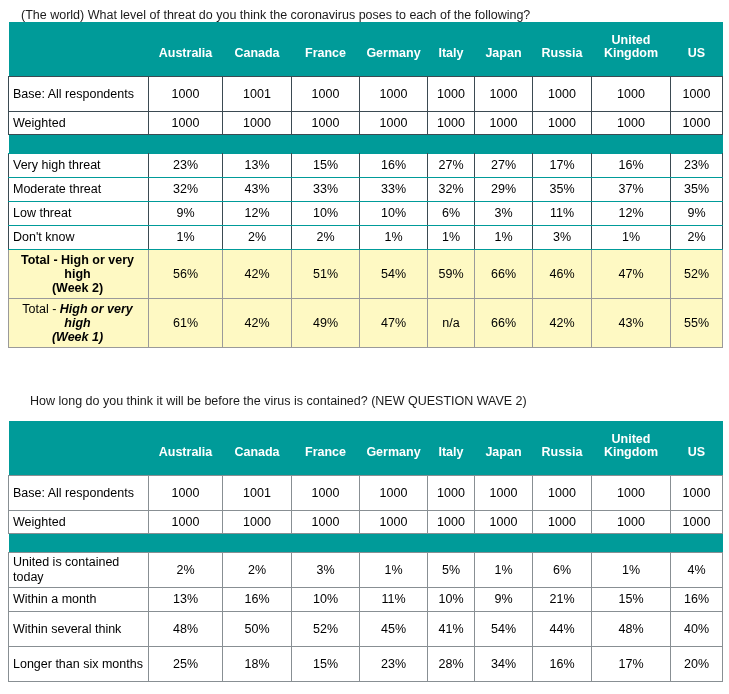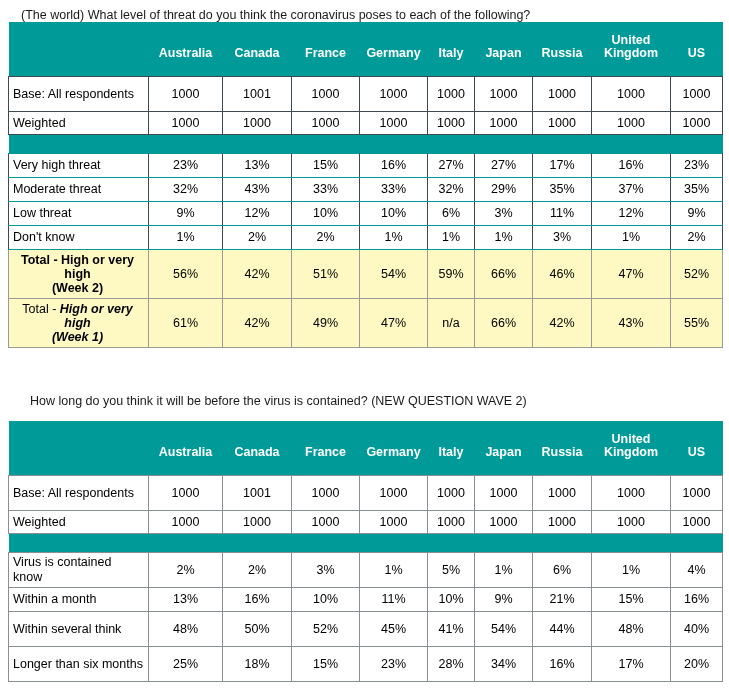--- a/index.html
+++ b/index.html
@@ -323,21 +323,21 @@
         <td class="val">1000</td>
         <td class="val">1000</td>
         <td class="val">1000</td>
         <td class="val">1000</td>
       </tr>
       <tr class="spacer">
         <td colspan="10"></td>
       </tr>
 
       <tr class="data-row-tall">
-        <td class="label">Virus is contained know</td>
+        <td class="label">United is contained today</td>
         <td class="val">2%</td>
         <td class="val">2%</td>
         <td class="val">3%</td>
         <td class="val">1%</td>
         <td class="val">5%</td>
         <td class="val">1%</td>
         <td class="val">6%</td>
         <td class="val">1%</td>
         <td class="val">4%</td>
       </tr>

